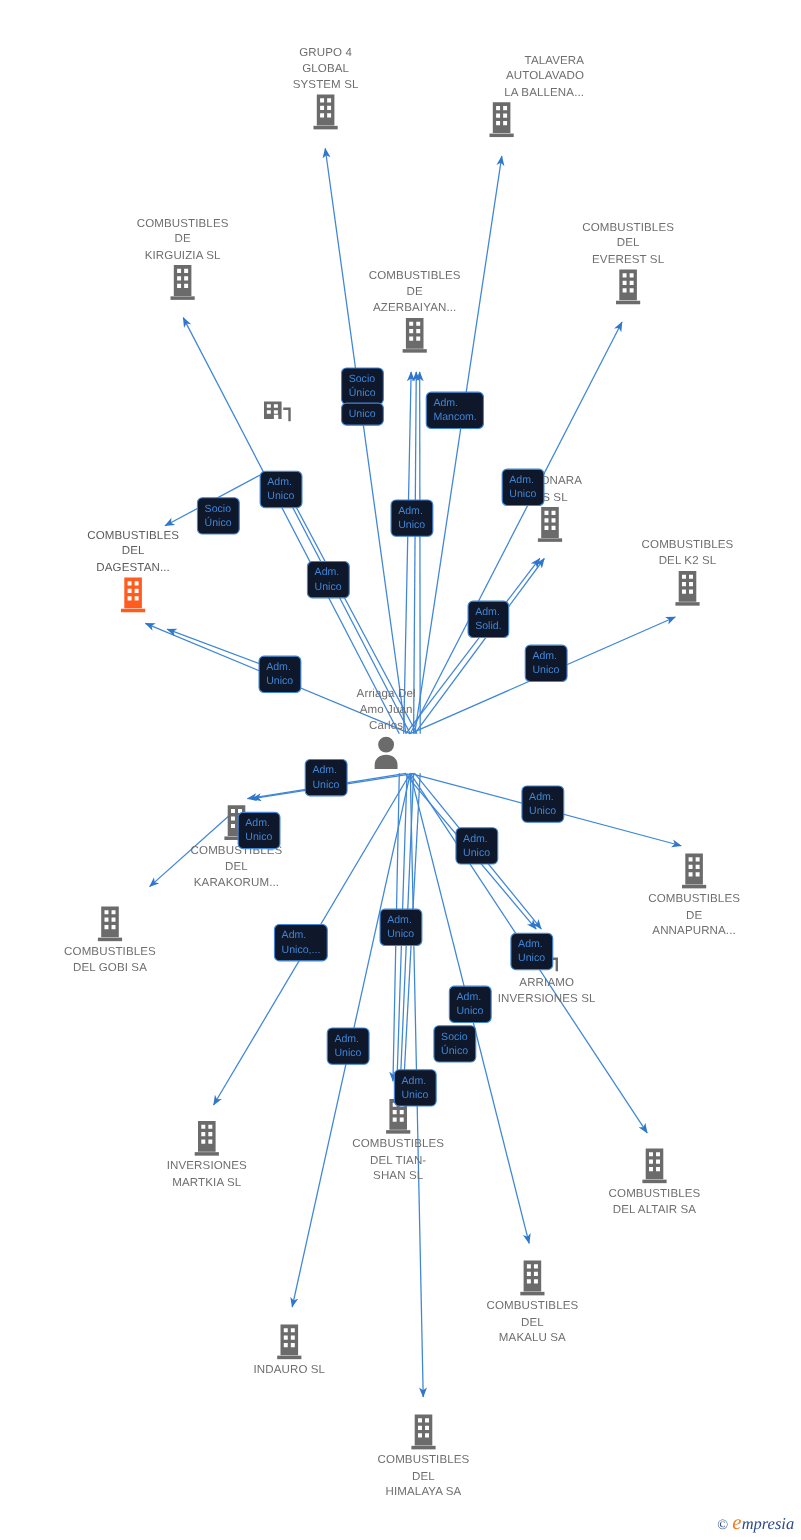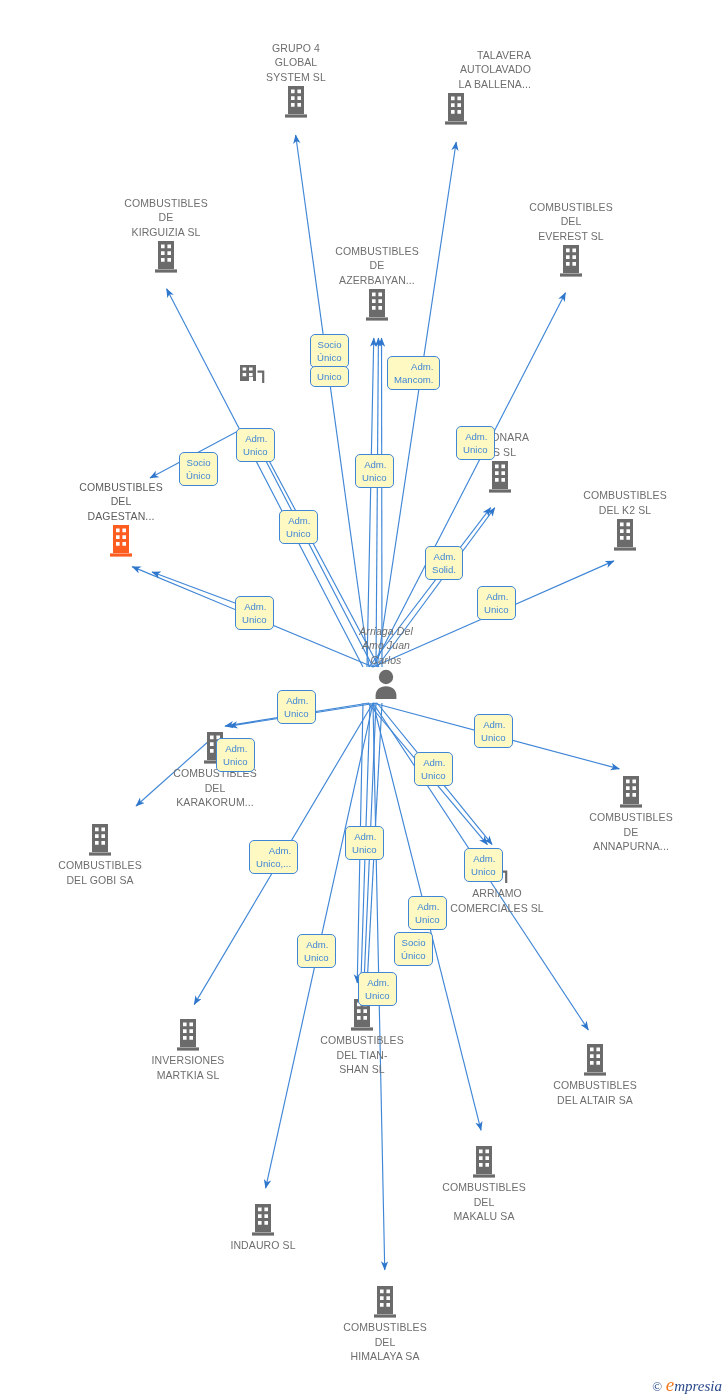--- a/index.html
+++ b/index.html
@@ -42,26 +42,26 @@
     line-height: 0;
   }
   .node.company .node-icon svg { display: block; margin: 0 auto; }
   .node.below .node-label { margin-top: 1px; }
   .node.above .node-label { margin-bottom: 1px; }
 
   .edge-label {
     position: absolute;
     border: 1.3px solid #3f86d6;
     border-radius: 5px;
-    background: #fef9c3;
+    background: #0f172a;
     color: #3f86d6;
     font-size: 9.6px;
     line-height: 13px;
     padding: 3px 6px 3px 6px;
-    text-align: right;
+    text-align: left;
     white-space: pre-line;
     z-index: 5;
     font-family: "Liberation Sans", sans-serif;
   }
   .watermark {
     position: absolute;
     right: 6px;
     bottom: 4px;
     font-size: 15px;
     color: #2b4a8b;
@@ -112,21 +112,21 @@
         <path d="M373,703 L481.033892176208,1130.269177165363" marker-end="url(#arw)"></path>
         <path d="M373,703 L265.6147899457304,1188.1859036088363" marker-end="url(#arw)"></path>
         <path d="M373,703 L384.7492766402194,1269.9025978905856" marker-end="url(#arw)"></path>
         <path d="M240,430 L150,478" marker-end="url(#arw)"></path>
         <path d="M243,606 L152,572" marker-end="url(#arw)"></path>
         <path d="M210,740 L136,806" marker-end="url(#arw)"></path>
       </g>
   </svg>
 
   <div id="nodes-group">
-      <div class="node person above" style="left: 386px; top: 623.5px; font-style: italic;">
+      <div class="node person above" style="left: 351px; top: 623.5px;">
         <div class="node-label">Arriaga Del
 Amo Juan
 Carlos</div>
         <span class="node-icon"><svg width="30" height="32" viewBox="0 0 30 32">
             <circle fill="#6b6b6b" cx="15" cy="9" r="7.2"></circle>
             <path fill="#6b6b6b" d="M15 18.2c-6.2 0-10.4 3.9-10.4 9.2V31h20.8v-3.6c0-5.3-4.2-9.2-10.4-9.2z"></path>
           </svg></span>
       </div>
       <div class="node company above" style="left: 296px; top: 40.5px;">
         <div class="node-label">GRUPO 4
@@ -255,21 +255,21 @@
 ANNAPURNA...</div>
       </div>
       <div class="node company below" style="left: 497px; top: 861px;">
         <span class="node-icon">
           <svg width="30" height="24" viewBox="0 0 30 24">
             <path fill="#6b6b6b" d="M1 4h16v16h-3v-4h-4v4H1V4zm2.6 2.4v3.2h3.6V6.4H3.6zm6.4 0v3.2h3.6V6.4H10zM3.6 12v3.2h3.6V12H3.6zm6.4 0v3.2h3.6V12H10z"></path>
             <path fill="#6b6b6b" d="M18.5 9.5h6.8V22h-2.2V11.7h-4.6z"></path>
           </svg>
         </span>
         <div class="node-label">ARRIAMO
-COMERCIALES SL</div>
+INVERSIONES SL</div>
       </div>
       <div class="node company below" style="left: 188px; top: 1018px; text-align: center;">
         <span class="node-icon">
           <svg width="26" height="34" viewBox="0 0 26 34">
             <path fill="#6b6b6b" d="M5 1h16v28H5V1zm3 3.4v3.8h3.6V4.4H8zm6.4 0v3.8H18V4.4h-3.6zM8 11.2V15h3.6v-3.8H8zm6.4 0V15H18v-3.8h-3.6zM8 18V21.8h3.6V18H8zm6.4 0v3.8H18V18h-3.6z"></path>
             <rect fill="#6b6b6b" x="2" y="29.4" width="22" height="3.2"></rect>
           </svg>
         </span>
         <div class="node-label">INVERSIONES
 MARTKIA  SL</div>

